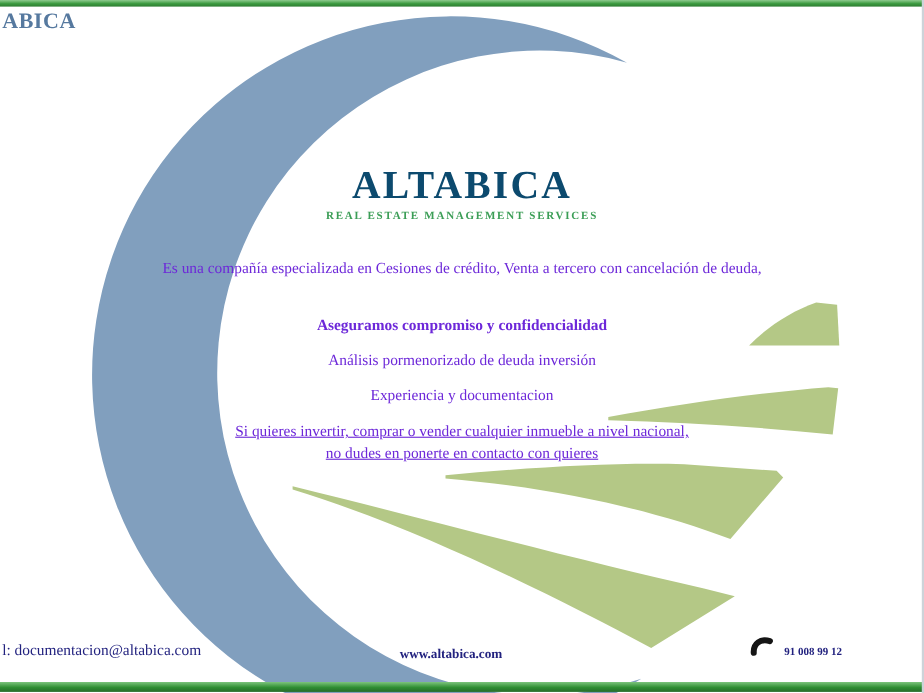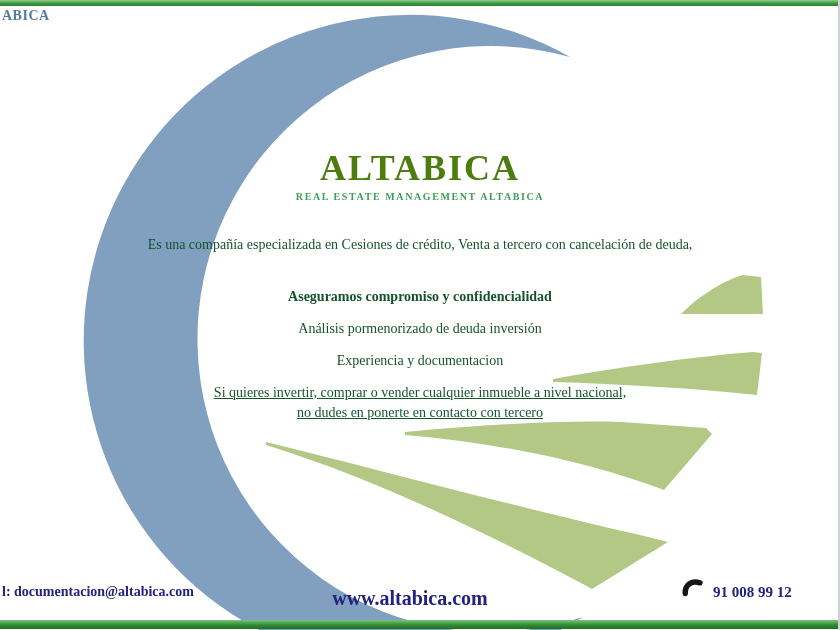--- a/index.html
+++ b/index.html
@@ -18,61 +18,61 @@
     position:absolute;bottom:1px;left:0;width:840px;height:9px;
     background:linear-gradient(#7cc47c,#2f8e33 55%,#256b29);
   }
   .border-right{
     position:absolute;top:0;right:0;width:2px;height:630px;
     background:#cdd3d9;
   }
   svg.bg{position:absolute;top:0;left:0;}
   .logo-fragment{
     position:absolute;top:8px;left:2px;
-    font-size:14px;font-weight:bold;color:#56799f;
+    font-size:20px;font-weight:bold;color:#56799f;
     letter-spacing:0.5px;
   }
   .company-title{
     position:absolute;top:147px;left:0;width:840px;
     text-align:center;
-    font-size:36px;font-weight:bold;color:#4d7c0f;
+    font-size:36px;font-weight:bold;color:#0c4a6e;
     letter-spacing:2px;
   }
   .company-subtitle{
     position:absolute;top:191px;left:0;width:840px;
     text-align:center;
     font-size:10px;font-weight:bold;color:#3c9e57;
     letter-spacing:1.6px;
   }
   .copy{
     position:absolute;left:0;width:840px;
     text-align:center;
-    font-size:14px;color:#14532d;line-height:20px;
+    font-size:14px;color:#6d28d9;line-height:20px;
   }
   .intro{top:235px;}
   .b1{top:287px;font-weight:bold;}
   .b2{top:319px;}
   .b3{top:351px;}
   .cta{top:383px;text-decoration:underline;}
   .footer-email{
     position:absolute;top:584px;left:2px;
-    font-size:14px;font-weight:bold;color:#22227f;
+    font-size:14px;font-weight:normal;color:#22227f;
     text-decoration:none;
   }
   .footer-website{
     position:absolute;top:587px;left:0;width:820px;text-align:center;
-    font-size:20px;font-weight:bold;color:#22227f;
+    font-size:12px;font-weight:bold;color:#22227f;
     text-decoration:none;
   }
   .footer-phone{
     position:absolute;top:577px;left:681px;
     display:flex;align-items:center;gap:8px;
   }
   .phone-number{
-    font-size:15px;font-weight:bold;color:#22227f;
+    font-size:10px;font-weight:bold;color:#22227f;
     padding-top:6px;
   }
 </style>
 </head>
 <body>
 
 <svg class="bg" width="840" height="630" viewBox="0 0 840 630">
 
   <path d="M 570,57 A 326,326 0 1 0 583,617 A 293,293 0 1 1 570,57 Z" fill="#819fbe"></path>
 
@@ -82,33 +82,33 @@
   <path d="M 266,442 C 380,470 520,508 640,535 L 668,542 L 592,589 C 500,540 380,480 266,445 Z" fill="#b4c886"></path>
 </svg>
 
 <div class="border-top"></div>
 <div class="border-bottom"></div>
 <div class="border-right"></div>
 
 <div class="logo-fragment">ABICA</div>
 
 <div class="company-title">ALTABICA</div>
-<div class="company-subtitle">REAL ESTATE MANAGEMENT ALTABICA</div>
+<div class="company-subtitle">REAL ESTATE MANAGEMENT SERVICES</div>
 
 <div class="copy intro">
   <div>Es una compañía especializada en Cesiones de crédito, Venta a tercero con cancelación de deuda,</div>
 </div>
 
 <div class="copy b1">Aseguramos compromiso y confidencialidad</div>
 <div class="copy b2">Análisis pormenorizado de deuda inversión</div>
 <div class="copy b3">Experiencia y documentacion</div>
 
 <div class="copy cta">
   <div>Si quieres invertir, comprar o vender cualquier inmueble a nivel nacional,</div>
-  <div>no dudes en ponerte en contacto con tercero</div>
+  <div>no dudes en ponerte en contacto con quieres</div>
 </div>
 
 <a class="footer-email" href="#">l: documentacion@altabica.com</a>
 
 <a class="footer-website" href="#">www.altabica.com</a>
 
 <div class="footer-phone">
   <svg width="24" height="24" viewBox="0 0 22 22">
     <path d="M4.5 16 C3 8.5 8.5 3 16.5 4.5" fill="none" stroke="#151515" stroke-width="5" stroke-linecap="round" transform="rotate(8 11 11)"></path>
   </svg>

